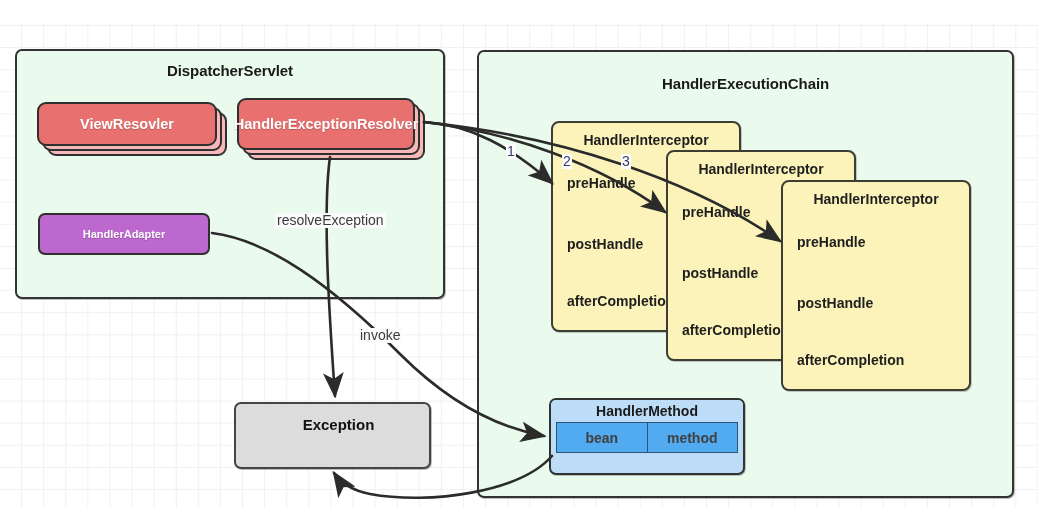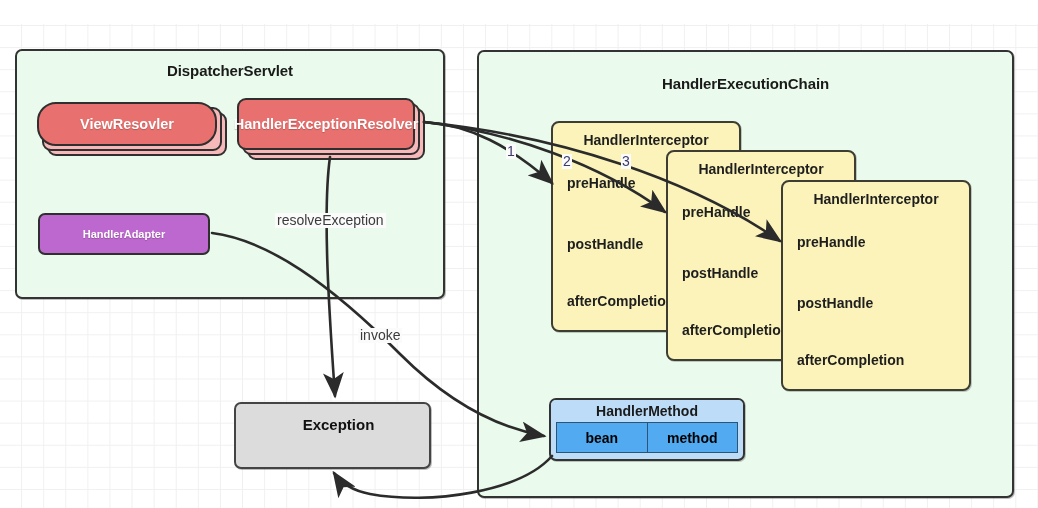--- a/index.html
+++ b/index.html
@@ -164,21 +164,21 @@
     height: 29px;
     background: #52aaf0;
   }
   .hm-cell {
     flex: 1 1 50%;
     display: flex;
     align-items: center;
     justify-content: center;
     font-weight: bold;
     font-size: 14px;
-    color: #000000;
+    color: #404040;
     background: #52aaf0;
   }
   .hm-cell + .hm-cell {
     border-left: 1.5px solid #2a5478;
   }
 
   
   .edge-label {
     position: absolute;
     background: #fbfbfb;
@@ -207,21 +207,21 @@
     <div class="container-title" style="top:11px;">DispatcherServlet</div>
   </div>
 
   <div class="node container-box" style="left:477px; top:26px; width:537px; height:448px;">
     <div class="container-title" style="top:23px;">HandlerExecutionChain</div>
   </div>
 
   <div class="stack-wrap" style="left:37px; top:78px; width:192px; height:56px;">
     <div class="stack-layer" style="left:10px; top:10px; width:180px; height:44px;"></div>
     <div class="stack-layer" style="left:5px; top:5px; width:180px; height:44px;"></div>
-    <div class="stack-front" style="width:180px; height:44px;border-radius:19px;">ViewResovler</div>
+    <div class="stack-front" style="width:180px; height:44px;">ViewResovler</div>
   </div>
 
   <div class="stack-wrap" style="left:237px; top:74px; width:198px; height:66px;">
     <div class="stack-layer" style="left:10px; top:10px; width:178px; height:52px;"></div>
     <div class="stack-layer" style="left:5px; top:5px; width:178px; height:52px;"></div>
     <div class="stack-front" style="width:178px; height:52px; flex-direction:row;">
       <span>HandlerException</span>
       <span>Resolver</span>
     </div>
   </div>
@@ -248,21 +248,21 @@
     <div class="it-method" style="top:170px;">afterCompletion</div>
   </div>
 
   <div class="node interceptor" style="left:781px; top:156px; width:190px; height:211px; z-index:5;">
     <div class="it-title">HandlerInterceptor</div>
     <div class="it-method" style="top:52px;">preHandle</div>
     <div class="it-method" style="top:113px;">postHandle</div>
     <div class="it-method" style="top:170px;">afterCompletion</div>
   </div>
 
-  <div class="node hm-node" style="left:549px; top:374px; width:196px; height:63px; z-index:6;">
+  <div class="node hm-node" style="left:549px; top:374px; width:196px; height:77px; z-index:6;">
     <div class="hm-title">HandlerMethod</div>
     <div class="hm-cells">
       <div class="hm-cell">bean</div>
       <div class="hm-cell">method</div>
     </div>
   </div>
 
   <svg class="svg-layer" style="z-index:7;" viewBox="0 0 1038 508">
     <defs>
       <marker id="arrowhead" markerWidth="10" markerHeight="8" refX="9" refY="4" orient="auto" markerUnits="strokeWidth">

